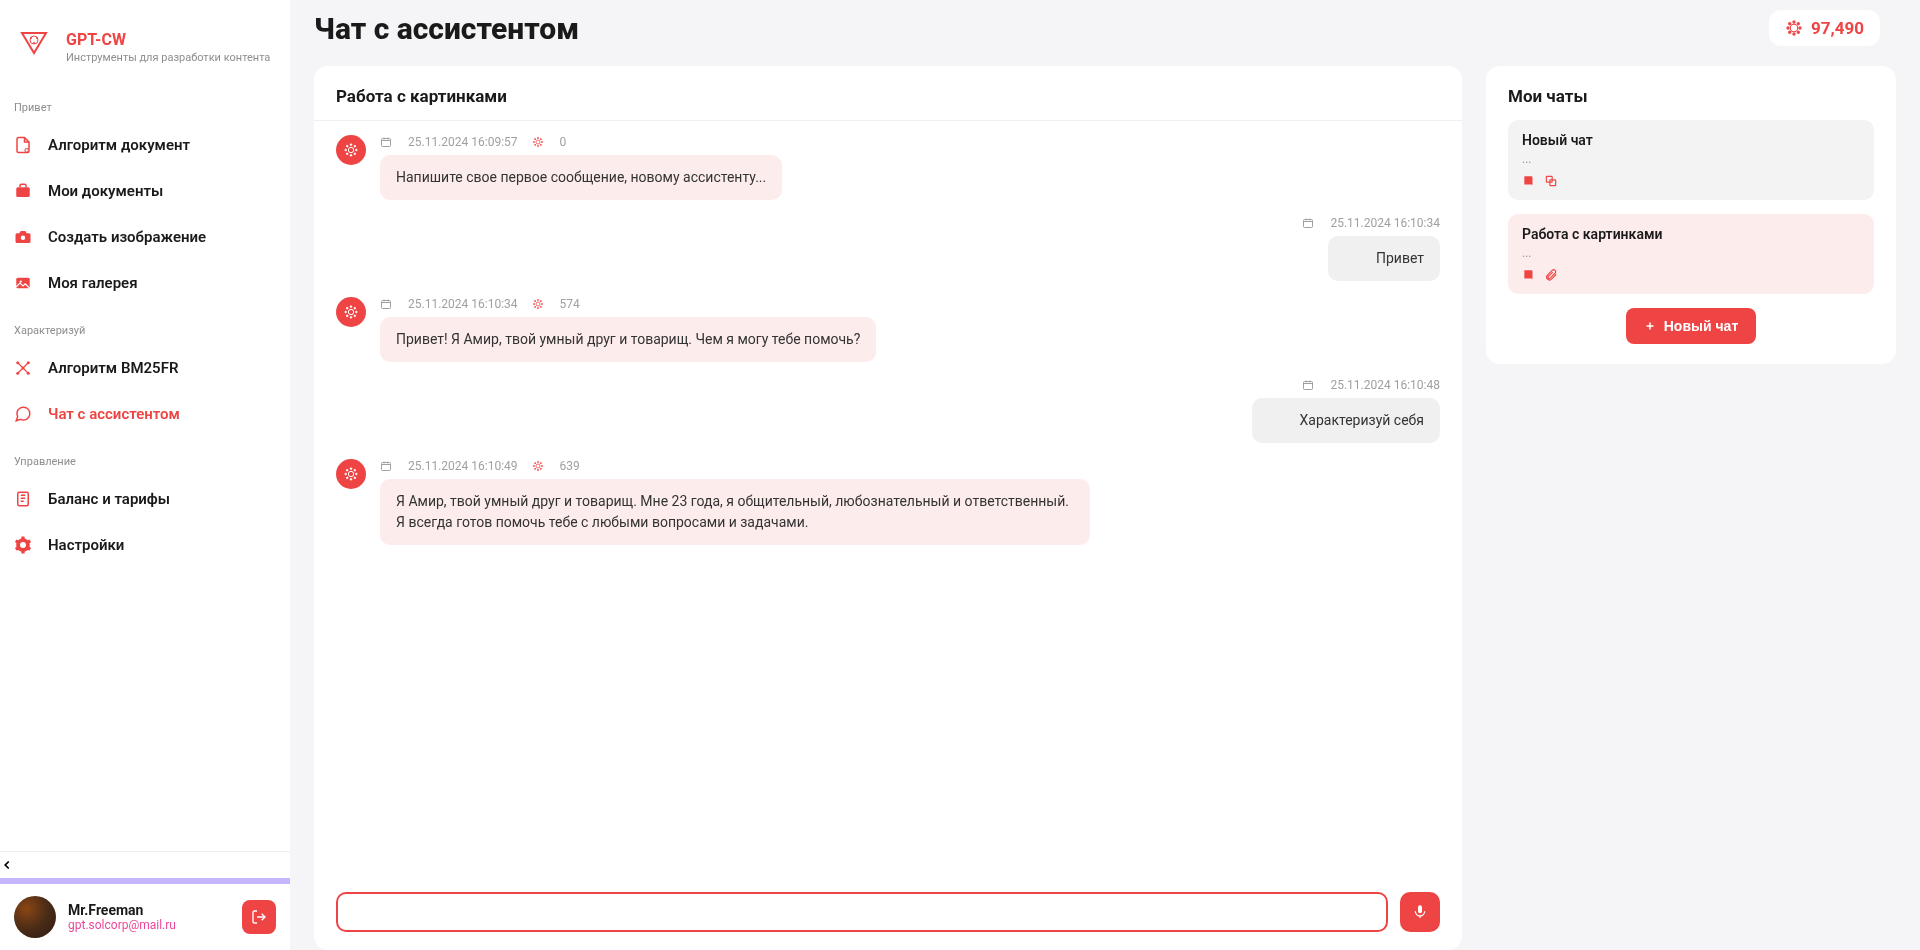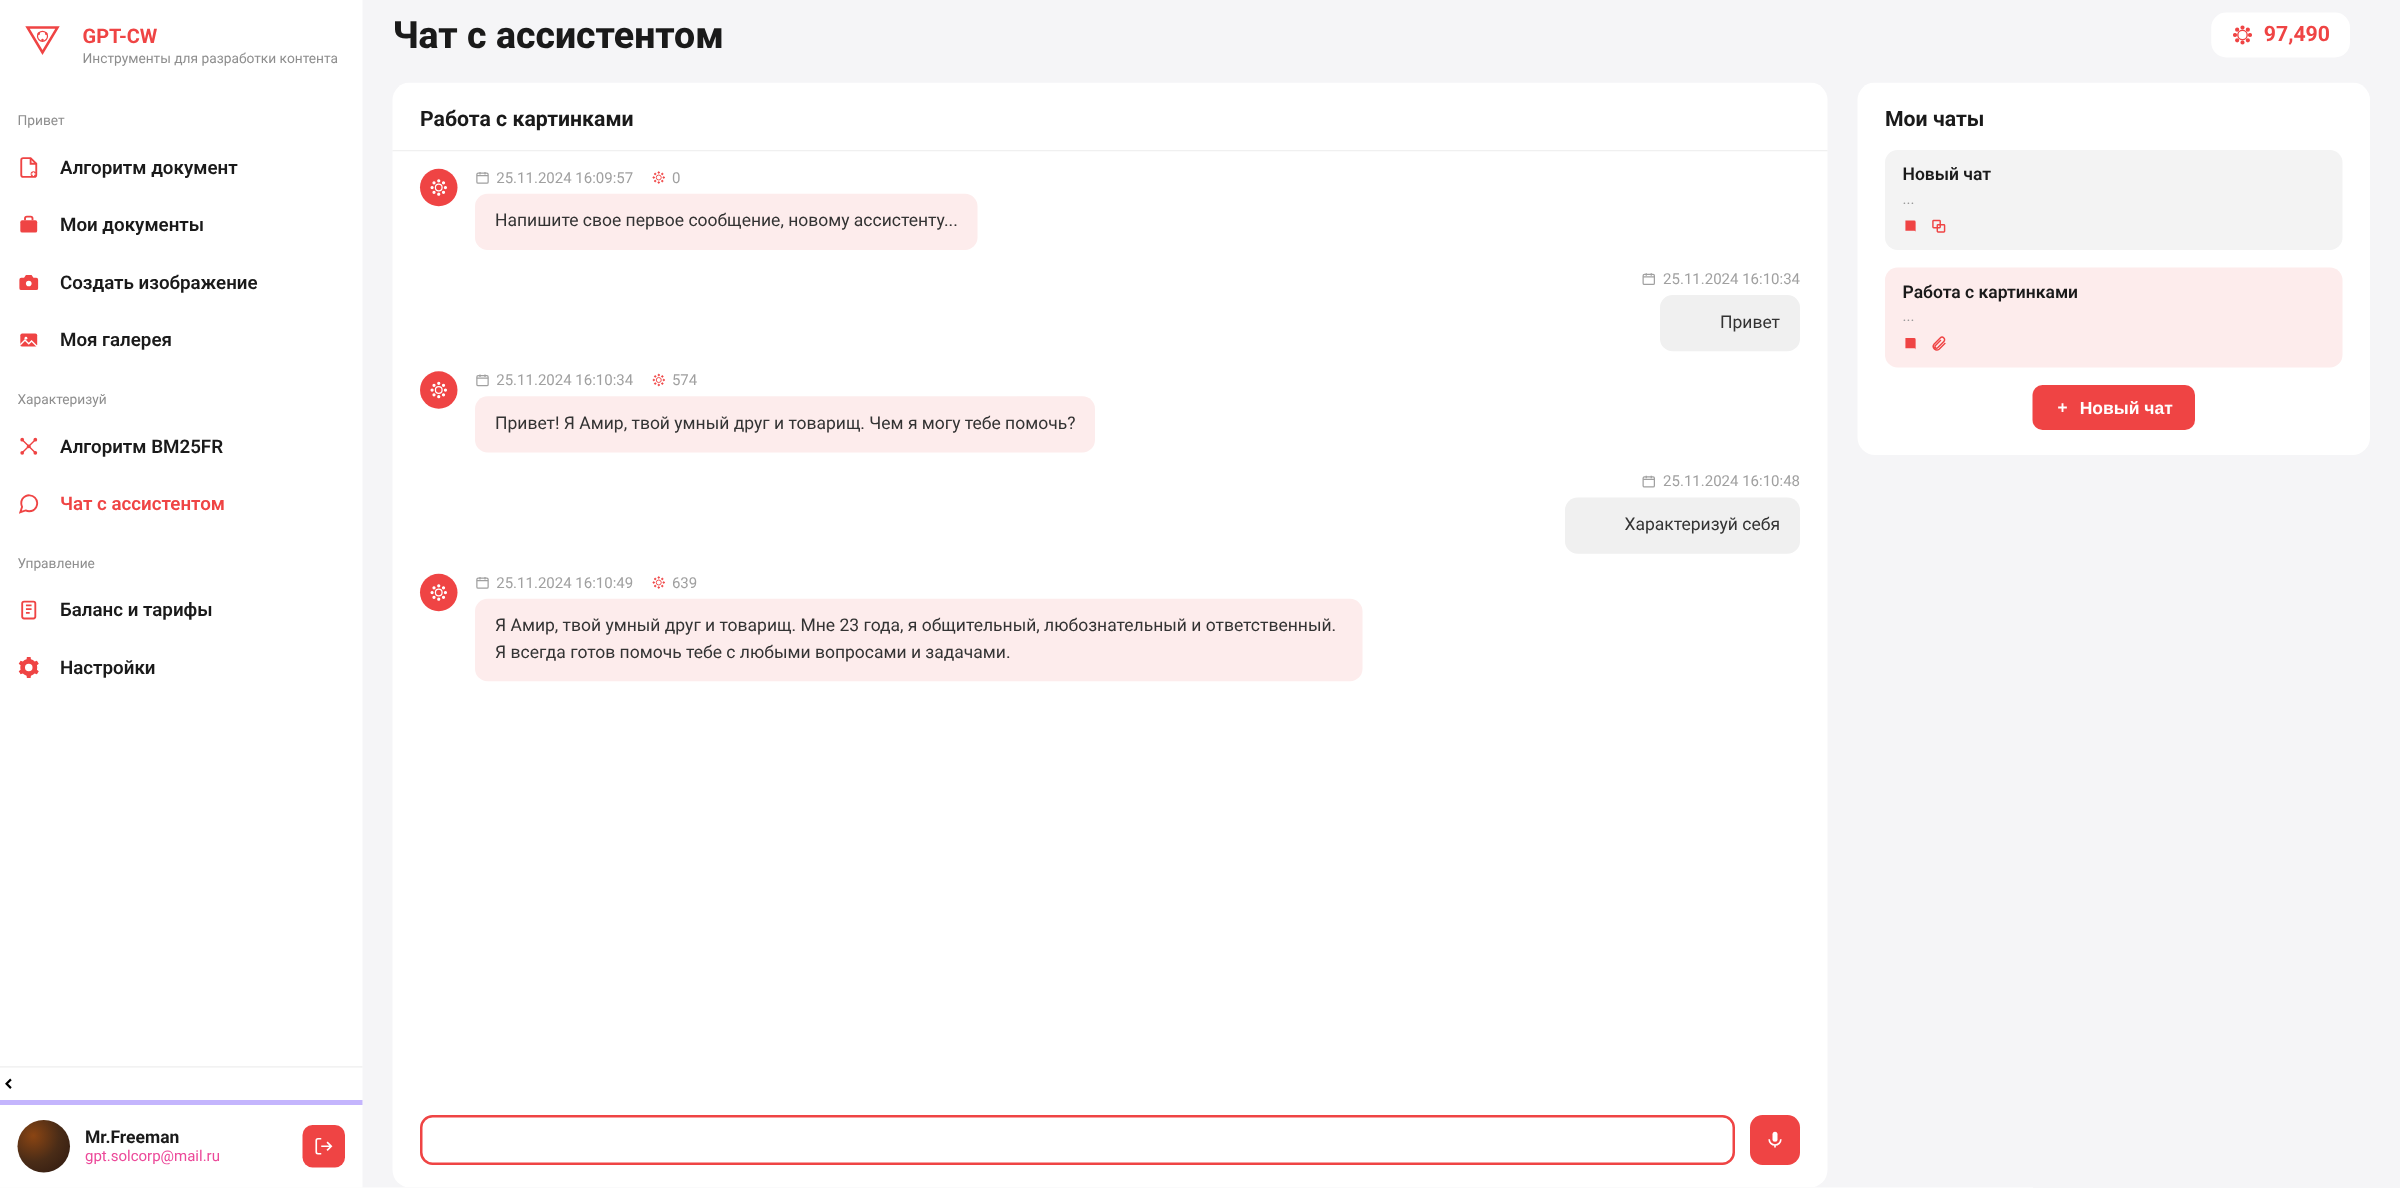--- a/index.html
+++ b/index.html
@@ -1,30 +1,30 @@
 <!DOCTYPE html>
 <html><head>
 <meta charset="utf-8">
 <style>
 * { box-sizing: border-box; margin: 0; padding: 0; }
 body { font-family: -apple-system, BlinkMacSystemFont, "Segoe UI", Roboto, sans-serif; background: #f5f5f7; color: #1a1a1a; height: 950px; width: 1920px; overflow: hidden; }
 .app { display: flex; height: 100%; }
 
 
 .sidebar { width: 290px; background: #fff; display: flex; flex-direction: column; position: relative; }
-.brand { display: flex; align-items: center; gap: 14px; padding: 18px 16px; }
+.brand { display: flex; align-items: center; gap: 14px; padding: 18px 16px; margin-top: 11px; }
 .brand-logo { width: 36px; height: 36px; flex-shrink: 0; }
 .brand-name { font-weight: 700; font-size: 16px; color: #ef4444; }
 .brand-sub { font-size: 11px; color: #8e8e8e; margin-top: 2px; }
 .sidebar-section-label { font-size: 11px; color: #8e8e8e; padding: 18px 14px 8px; }
 .nav-item { display: flex; align-items: center; gap: 14px; padding: 14px 14px; font-size: 15px; font-weight: 600; cursor: pointer; color: #1a1a1a; }
 .nav-item.active { color: #ef4444; }
 .nav-item .nav-icon { color: #ef4444; width: 20px; text-align: center; }
 .collapse-bar { border-top: 1px solid #eee; text-align: center; padding: 6px 0; cursor: pointer; font-size: 14px; }
-.user-row { display: flex; align-items: center; gap: 12px; padding: 12px 14px; border-top: 4px solid #c4b5fd; margin-top: auto; }
+.user-row { display: flex; align-items: center; gap: 12px; padding: 12px 14px; border-top: 6px solid #c4b5fd; margin-top: auto; }
 .avatar-img { width: 42px; height: 42px; border-radius: 50%; background: radial-gradient(circle at 30% 30%, #8b4513 0%, #4a2c17 50%, #2d1810 100%); flex-shrink: 0; }
 .user-name { font-weight: 700; font-size: 14px; }
 .user-email { font-size: 12px; color: #ec4899; }
 .logout-btn { margin-left: auto; width: 34px; height: 34px; background: #ef4444; color: #fff; border-radius: 8px; display: flex; align-items: center; justify-content: center; cursor: pointer; }
 
 
 .main { flex: 1; display: flex; flex-direction: column; overflow: hidden; }
 .topbar { display: flex; align-items: center; justify-content: space-between; padding: 10px 40px 20px 24px; }
 .page-title { font-size: 30px; font-weight: 800; }
 .balance-chip { background: #fff; border-radius: 12px; padding: 8px 16px; display: flex; align-items: center; gap: 8px; font-weight: 700; color: #ef4444; font-size: 17px; }
@@ -34,21 +34,21 @@
 .chat-panel { flex: 1; background: #fff; border-radius: 14px; display: flex; flex-direction: column; padding: 20px 0 18px; min-width: 0; }
 .chat-title { font-size: 17px; font-weight: 700; padding: 0 22px 14px; border-bottom: 1px solid #f0f0f0; }
 .messages { flex: 1; overflow-y: auto; padding: 14px 22px; }
 .msg-block { display: flex; gap: 14px; margin-bottom: 16px; }
 .msg-block.user { justify-content: flex-end; }
 .msg-avatar { width: 30px; height: 30px; border-radius: 50%; background: #ef4444; flex-shrink: 0; display: flex; align-items: center; justify-content: center; color: #fff; }
 .msg-col { max-width: 710px; }
 .msg-block.user .msg-col { max-width: 500px; text-align: right; }
 .msg-meta { display: flex; align-items: center; gap: 14px; font-size: 12px; color: #a0a0a0; margin-bottom: 6px; }
 .msg-block.user .msg-meta { justify-content: flex-end; }
-.meta-item { display: inline-flex; align-items: center; gap: 5px; }
+.meta-item { display: inline-flex; align-items: center; gap: 16px; }
 .bubble { padding: 12px 16px; border-radius: 10px; font-size: 14px; line-height: 1.5; display: inline-block; text-align: left; }
 .bubble.assistant { background: #fdecec; color: #333; }
 .bubble.user { background: #f0f0f0; color: #333; padding-left: 48px; }
 .composer-row { display: flex; gap: 12px; padding: 0 22px; align-items: center; }
 .composer-input { flex: 1; border: 2px solid #ef4444; border-radius: 10px; height: 40px; padding: 0 14px; font-size: 14px; outline: none; }
 .mic-btn { width: 40px; height: 40px; border-radius: 10px; background: #ef4444; color: #fff; display: flex; align-items: center; justify-content: center; cursor: pointer; }
 
 
 .chats-panel { width: 410px; background: #fff; border-radius: 14px; padding: 20px 22px; display: flex; flex-direction: column; align-self: flex-start; }
 .chats-title { font-size: 17px; font-weight: 700; margin-bottom: 14px; }

